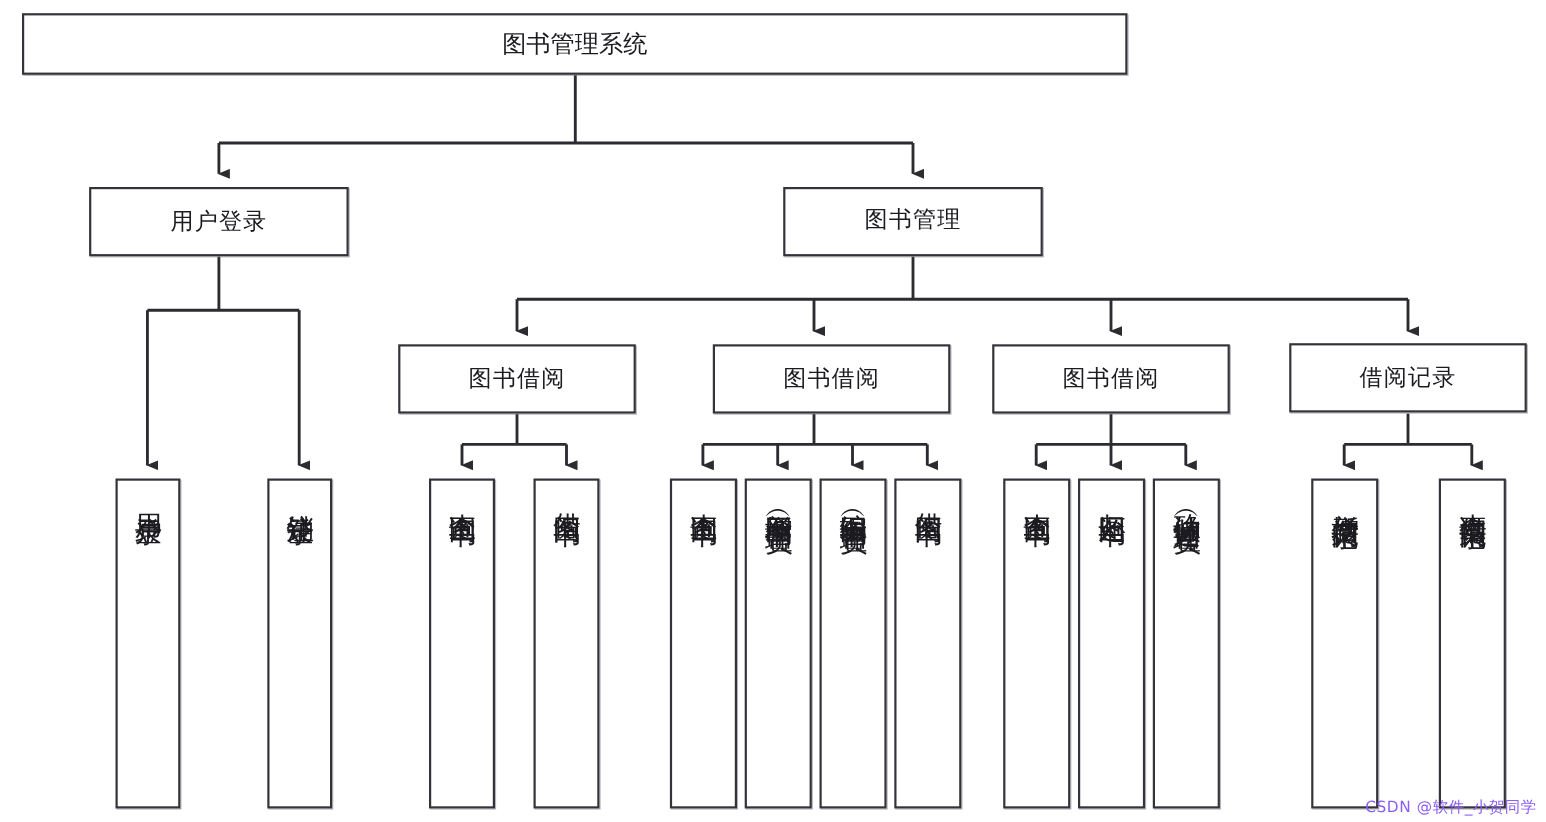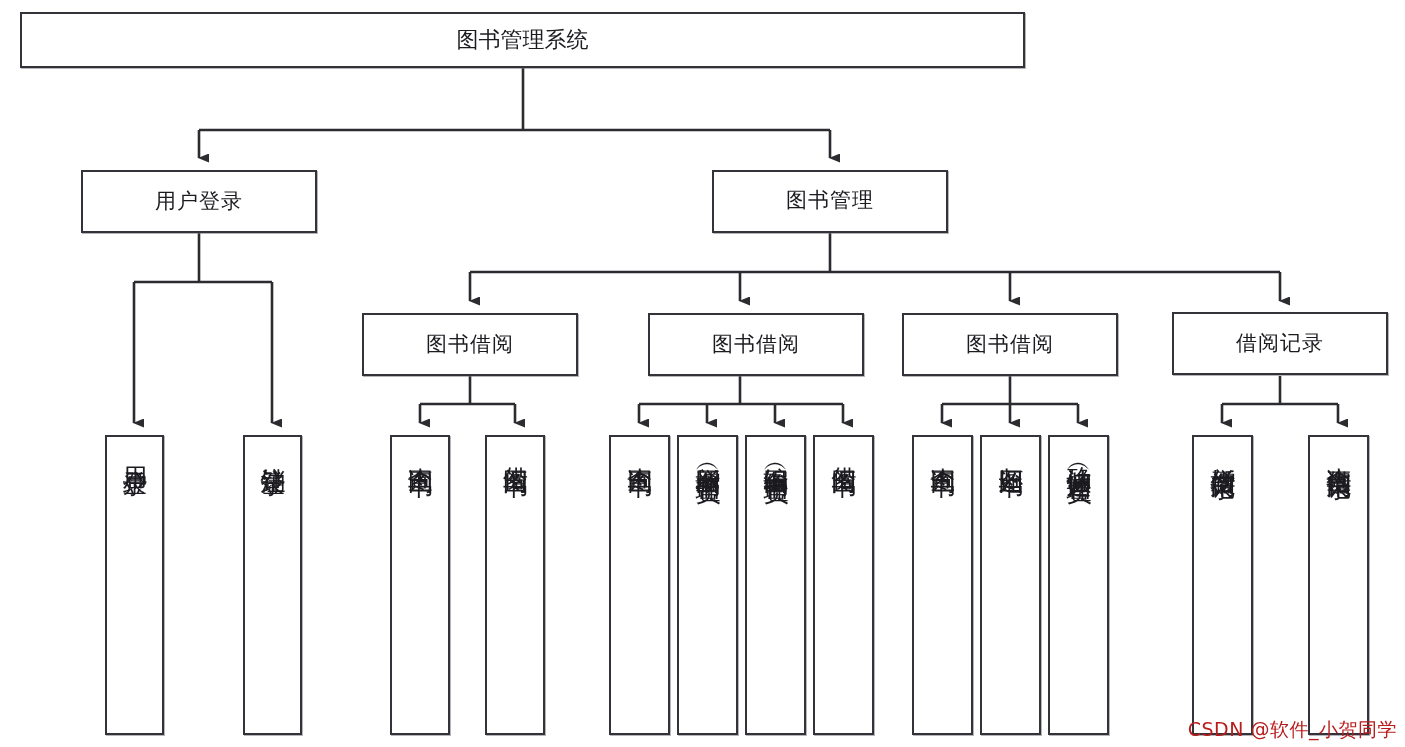--- a/index.html
+++ b/index.html
@@ -49,22 +49,22 @@
     font-size:25px;
     line-height:1.12;
     letter-spacing:2px;
     white-space:nowrap;
     color:#1b1b20;
   }
   .watermark{
     position:absolute;
     right:8px;
     bottom:4px;
-    font-size:19px;
-    color:#b91c1c;
+    font-size:14px;
+    color:#8b5cf6;
     letter-spacing:0.5px;
     white-space:nowrap;
     z-index:5;
   }
 </style>
 </head>
 <body>
 
 <div id="diagram">
 

